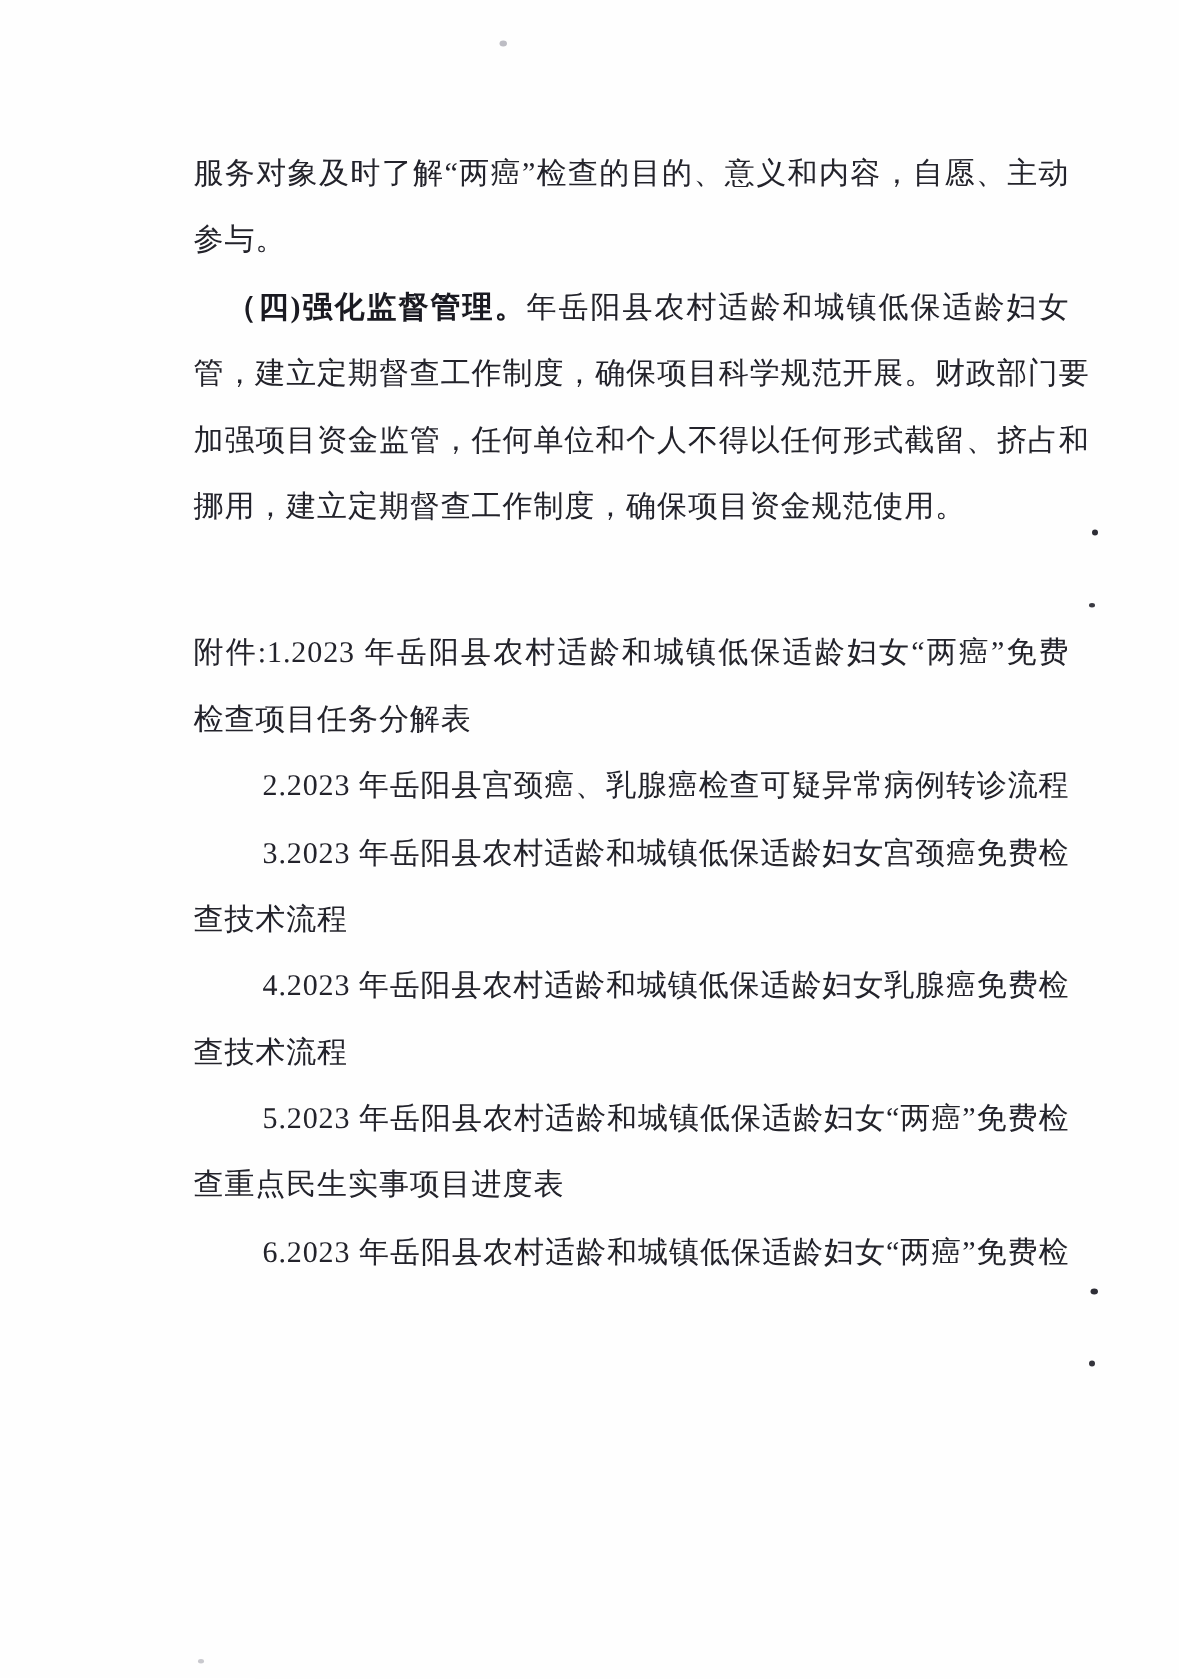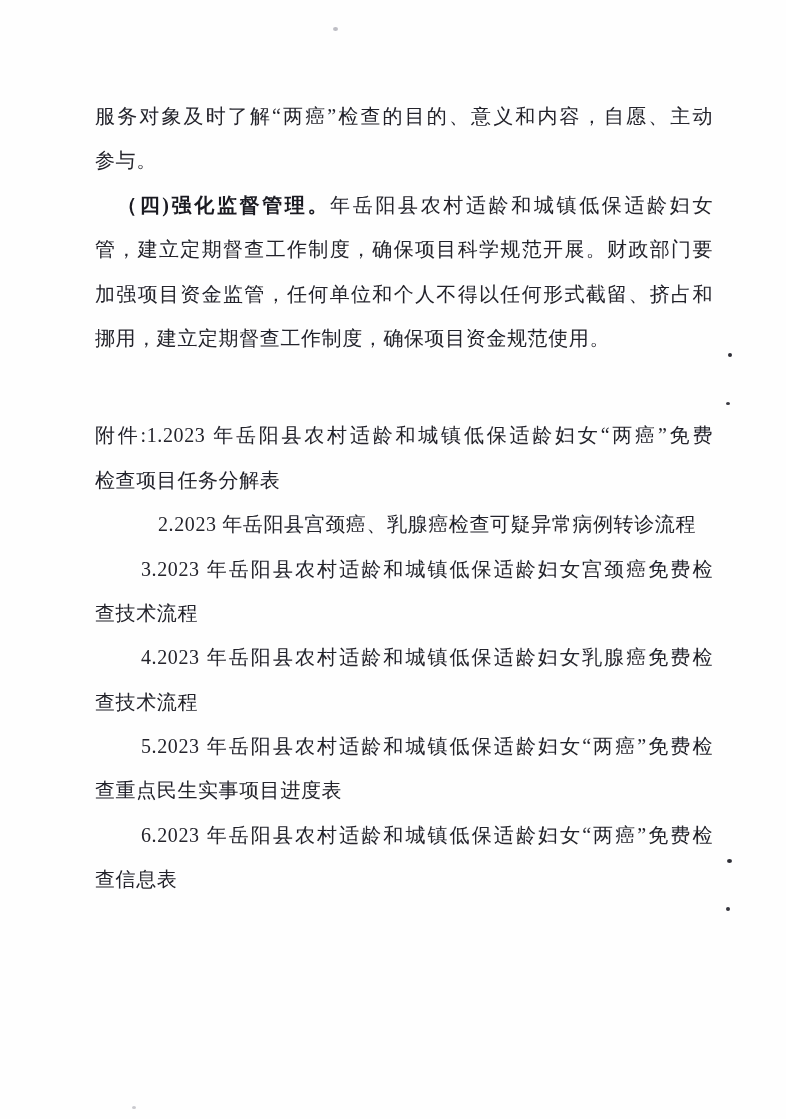--- a/index.html
+++ b/index.html
@@ -15,20 +15,21 @@
     position:absolute;
     left:95px;top:94px;
     width:618px;
     font-size:20px;
   }
   .line{
     height:44.4px;
     line-height:44.4px;
     letter-spacing:0.6px;
     white-space:nowrap;
+    margin-left:34px;
   }
   .j{
     text-align:justify;
     text-align-last:justify;
   }
   .ind-p{padding-left:22px;}
   .ind-n{padding-left:46px;text-align:center;}
   .gap{margin-top:53px;}
   .bold{font-weight:700;color:#1a1a21;}
   .speck{position:absolute;border-radius:50%;}
@@ -53,21 +54,20 @@
     <div class="line j gap">附件:1.2023 年岳阳县农村适龄和城镇低保适龄妇女“两癌”免费</div>
     <div class="line">检查项目任务分解表</div>
     <div class="line ind-n">2.2023 年岳阳县宫颈癌、乳腺癌检查可疑异常病例转诊流程</div>
     <div class="line j ind-n">3.2023 年岳阳县农村适龄和城镇低保适龄妇女宫颈癌免费检</div>
     <div class="line">查技术流程</div>
     <div class="line j ind-n">4.2023 年岳阳县农村适龄和城镇低保适龄妇女乳腺癌免费检</div>
     <div class="line">查技术流程</div>
     <div class="line j ind-n">5.2023 年岳阳县农村适龄和城镇低保适龄妇女“两癌”免费检</div>
     <div class="line">查重点民生实事项目进度表</div>
     <div class="line j ind-n">6.2023 年岳阳县农村适龄和城镇低保适龄妇女“两癌”免费检</div>
-    <div class="line">查信息表</div>
 
   </div>
 
   <div class="speck" style="left:333px;top:27px;width:5px;height:4px;background:#bdbdc4;"></div>
   <div class="speck" style="left:728px;top:353px;width:4px;height:4px;background:#2e2e36;"></div>
   <div class="speck" style="left:726px;top:402px;width:4px;height:3px;background:#3a3a42;"></div>
   <div class="speck" style="left:727px;top:859px;width:5px;height:4px;background:#2e2e36;"></div>
   <div class="speck" style="left:726px;top:907px;width:4px;height:4px;background:#35353d;"></div>
   <div class="speck" style="left:132px;top:1106px;width:4px;height:3px;background:#c9c9ce;"></div>
 

